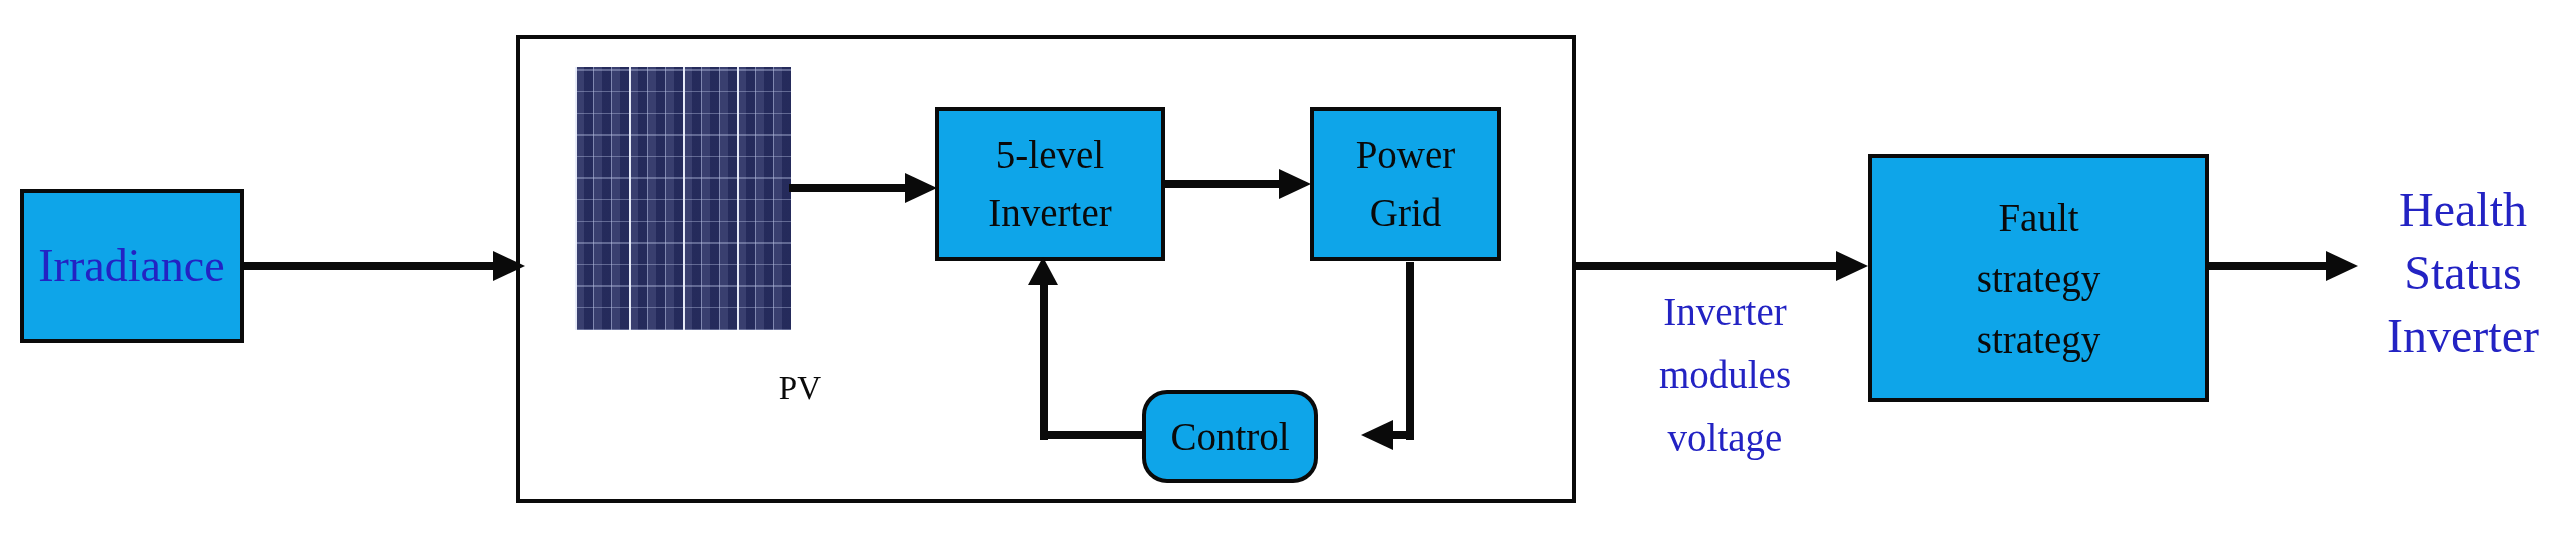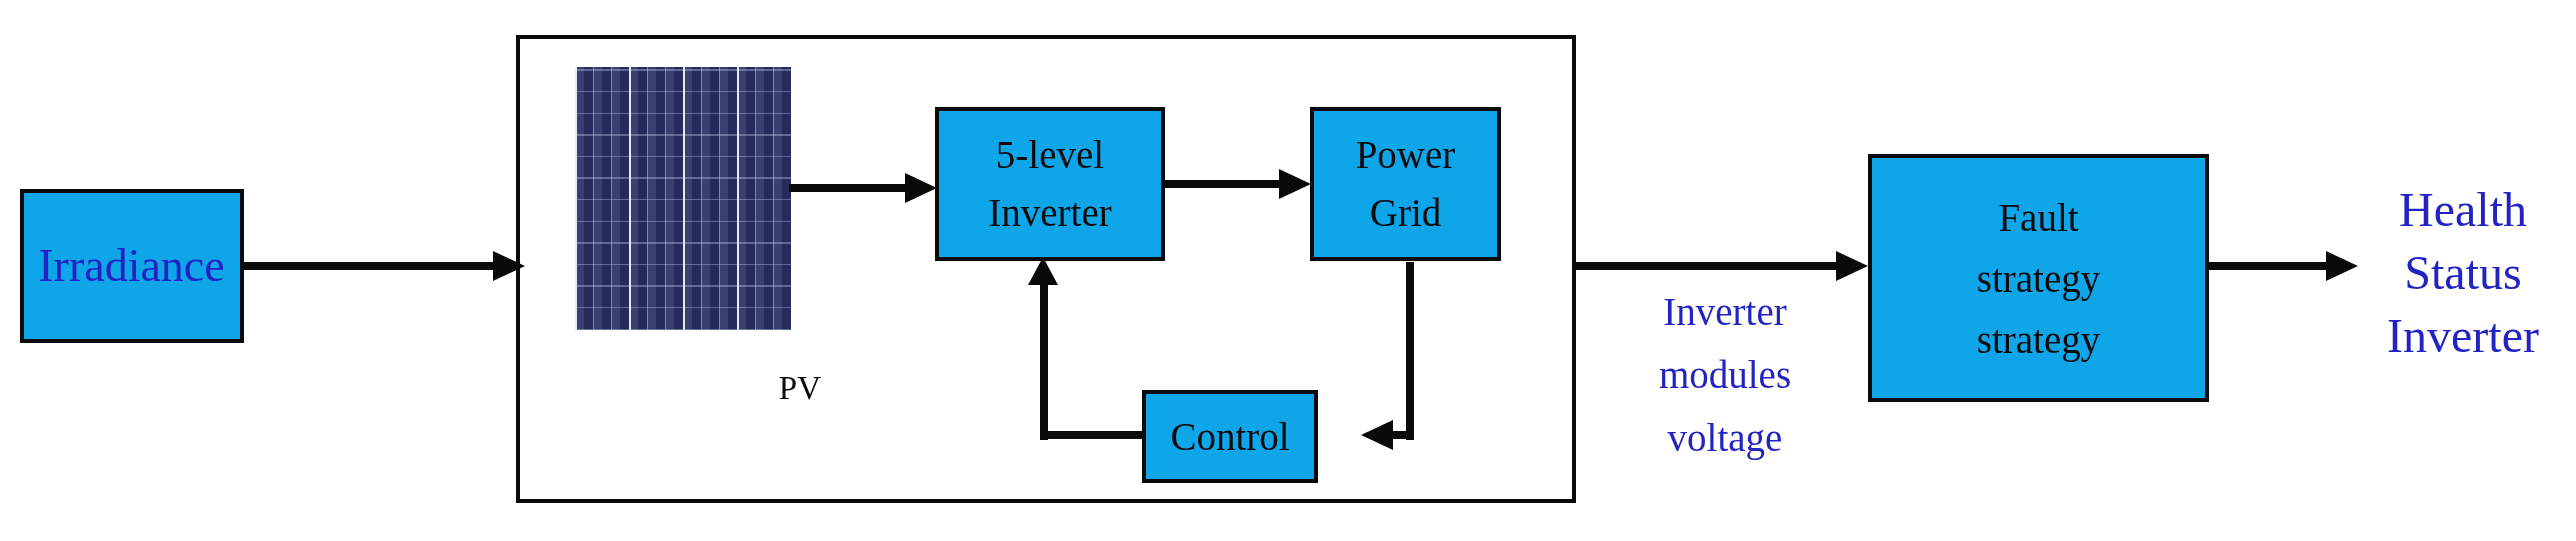--- a/index.html
+++ b/index.html
@@ -92,21 +92,21 @@
   </div>
 
   <div class="shaft" style="left:1163px;top:180px;width:120px;height:8.4px;"></div>
   <div class="head right" style="left:1279px;top:169px;"></div>
 
   <div class="box inner-box" style="left:1310px;top:107px;width:191px;height:154px;">
     <span class="ln">Power</span>
     <span class="ln">Grid</span>
   </div>
 
-  <div class="box control-box" style="left:1142px;top:390px;width:176px;height:93px;">
+  <div class="box control-box" style="left:1142px;top:390px;width:176px;height:93px;border-radius:25px;">
     <span class="ln">Control</span>
   </div>
 
   <div class="shaft" style="left:1406px;top:262px;width:8.4px;height:178px;"></div>
   <div class="shaft" style="left:1392px;top:431px;width:22px;height:8.4px;"></div>
   <div class="head left" style="left:1361px;top:420px;"></div>
 
   <div class="shaft" style="left:1040px;top:431px;width:104px;height:8.4px;"></div>
   <div class="shaft" style="left:1040px;top:283px;width:8.4px;height:157px;"></div>
   <div class="head up" style="left:1028px;top:257px;"></div>

